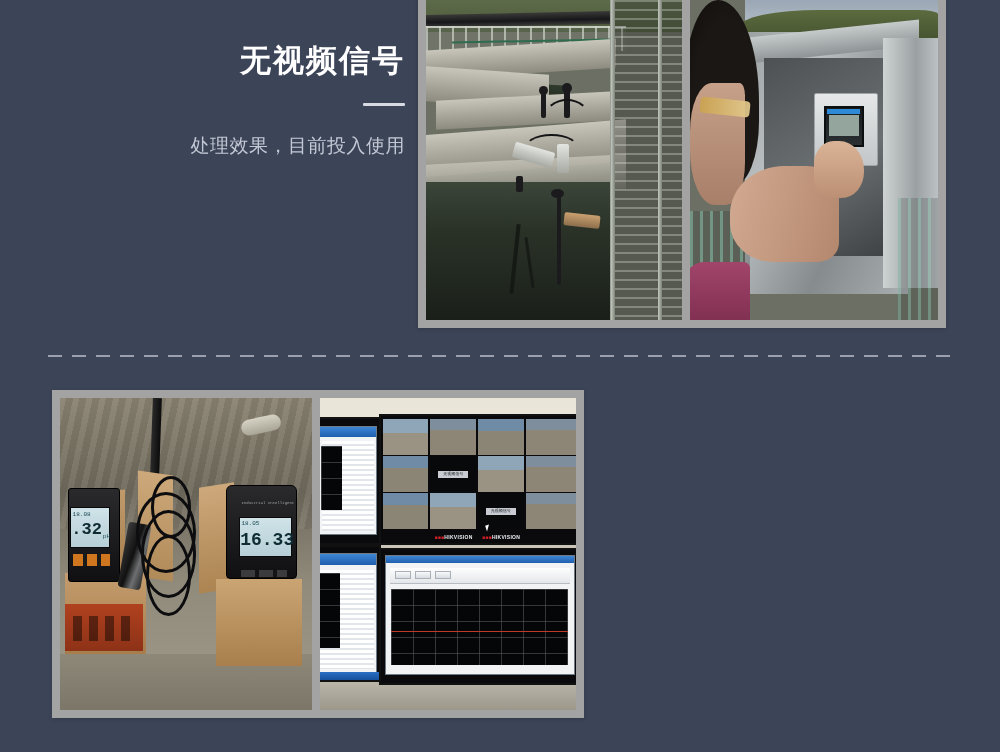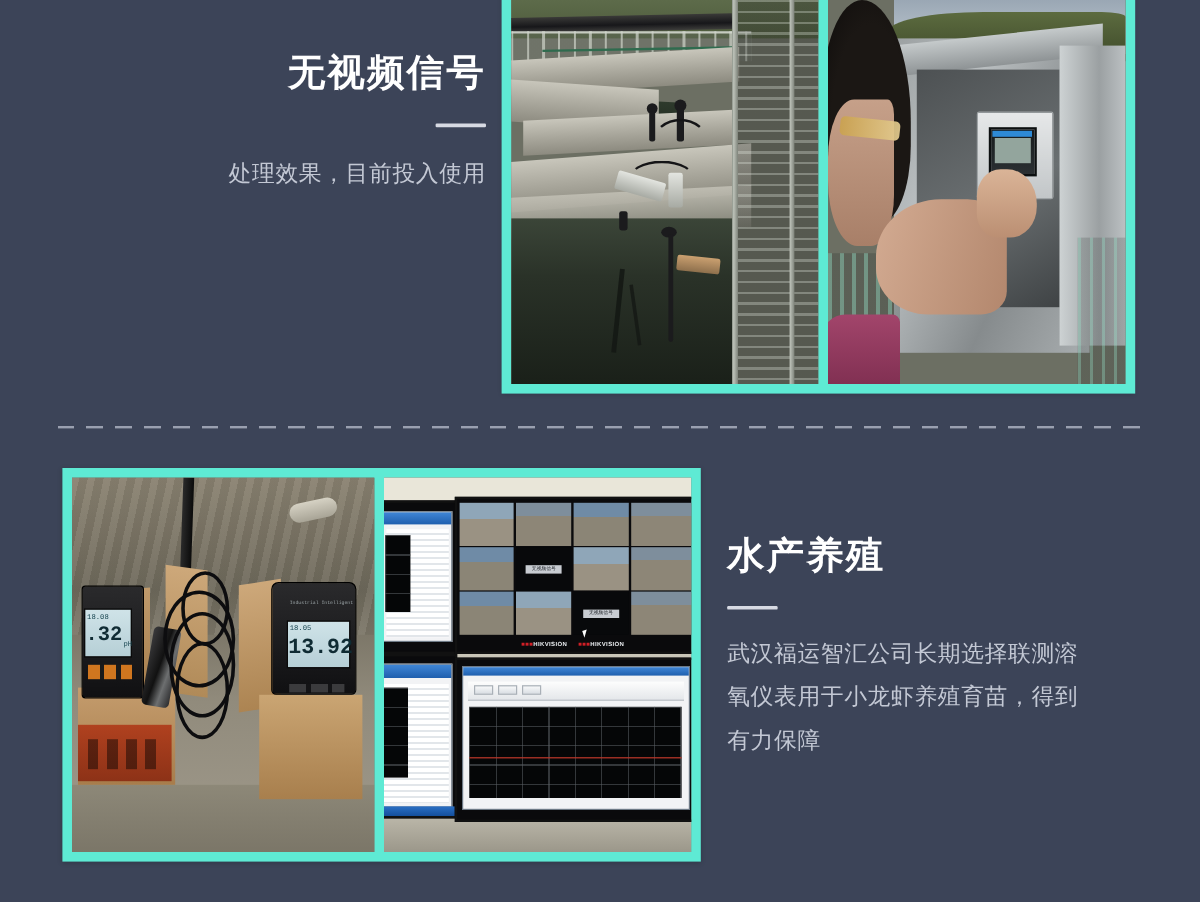--- a/index.html
+++ b/index.html
@@ -37,21 +37,21 @@
   .top-text {
     position: absolute;
     left: 20px; top: 42px;
     width: 385px;
     text-align: right;
   }
   .top-text .rule { margin: 24px 0 22px auto; }
 
   .photo-frame {
     position: absolute;
-    background: #5eead4;
+    background: #a3a3a3;
     padding: 8px;
     box-shadow: 0 1px 4px rgba(0,0,0,0.18);
   }
   .photo { position: relative; overflow: hidden; background: #6c6f63; }
 
   #frame-top { left: 418px; top: -8px; }
   #frame-top .photo-row { display: flex; gap: 8px; }
   #photo-wastewater-tank { width: 256px; height: 320px; }
   #photo-technician-cabinet { width: 248px; height: 320px; }
 
@@ -357,21 +357,21 @@
         <div class="pm-probe"></div>
         <div class="pm-coil" style="left:30%; top:30%; width:24%; height:26%;"></div>
         <div class="pm-coil" style="left:32%; top:36%; width:22%; height:28%;"></div>
         <div class="pm-coil" style="left:34%; top:44%; width:18%; height:26%;"></div>
         <div class="pm-coil" style="left:36%; top:25%; width:16%; height:20%;"></div>
 
         <div class="pm-meter pm-meter-r"></div>
         <div class="pm-lcd-top" style="left:72%; top:33%; font-size:4px; color:#9aa3a6;">Industrial Intelligent</div>
         <div class="pm-lcd pm-lcd-r"></div>
         <div class="pm-lcd-top" style="left:72%; top:39.5%; font-size:6px;">18.05</div>
-        <div class="pm-lcd-val" style="left:71.5%; top:42.5%; font-size:18px;">13.92</div>
+        <div class="pm-lcd-val" style="left:71.5%; top:42.5%; font-size:18px;">16.33</div>
         <div class="pm-keys" style="left:72%; top:55%; width:18%; height:2.5%;
              background: repeating-linear-gradient(to right,#3b3b3d 0 14px,#141416 14px 18px);"></div>
       </div>
 
       <div class="photo" id="photo-monitor-wall">
         <div class="mw-bg"></div>
         <div class="mw-wall"></div>
         <div class="mw-desk"></div>
 
         <div class="mw-mon mw-mon-tl">
@@ -426,23 +426,14 @@
             <div class="mw-grid" style="left:3%; top:28%; width:94%; height:64%;">
               <div class="mw-trace" style="top:56%;"></div>
             </div>
           </div>
         </div>
       </div>
 
     </div>
   </div>
 
-  <div class="bottom-text">
-    <div class="section-title">水产养殖</div>
-    <div class="rule"></div>
-    <div class="section-body">
-      <div>武汉福运智汇公司长期选择联测溶</div>
-      <div>氧仪表用于小龙虾养殖育苗，得到</div>
-      <div>有力保障</div>
-    </div>
-  </div>
 
 </div>
 
 </body></html>

